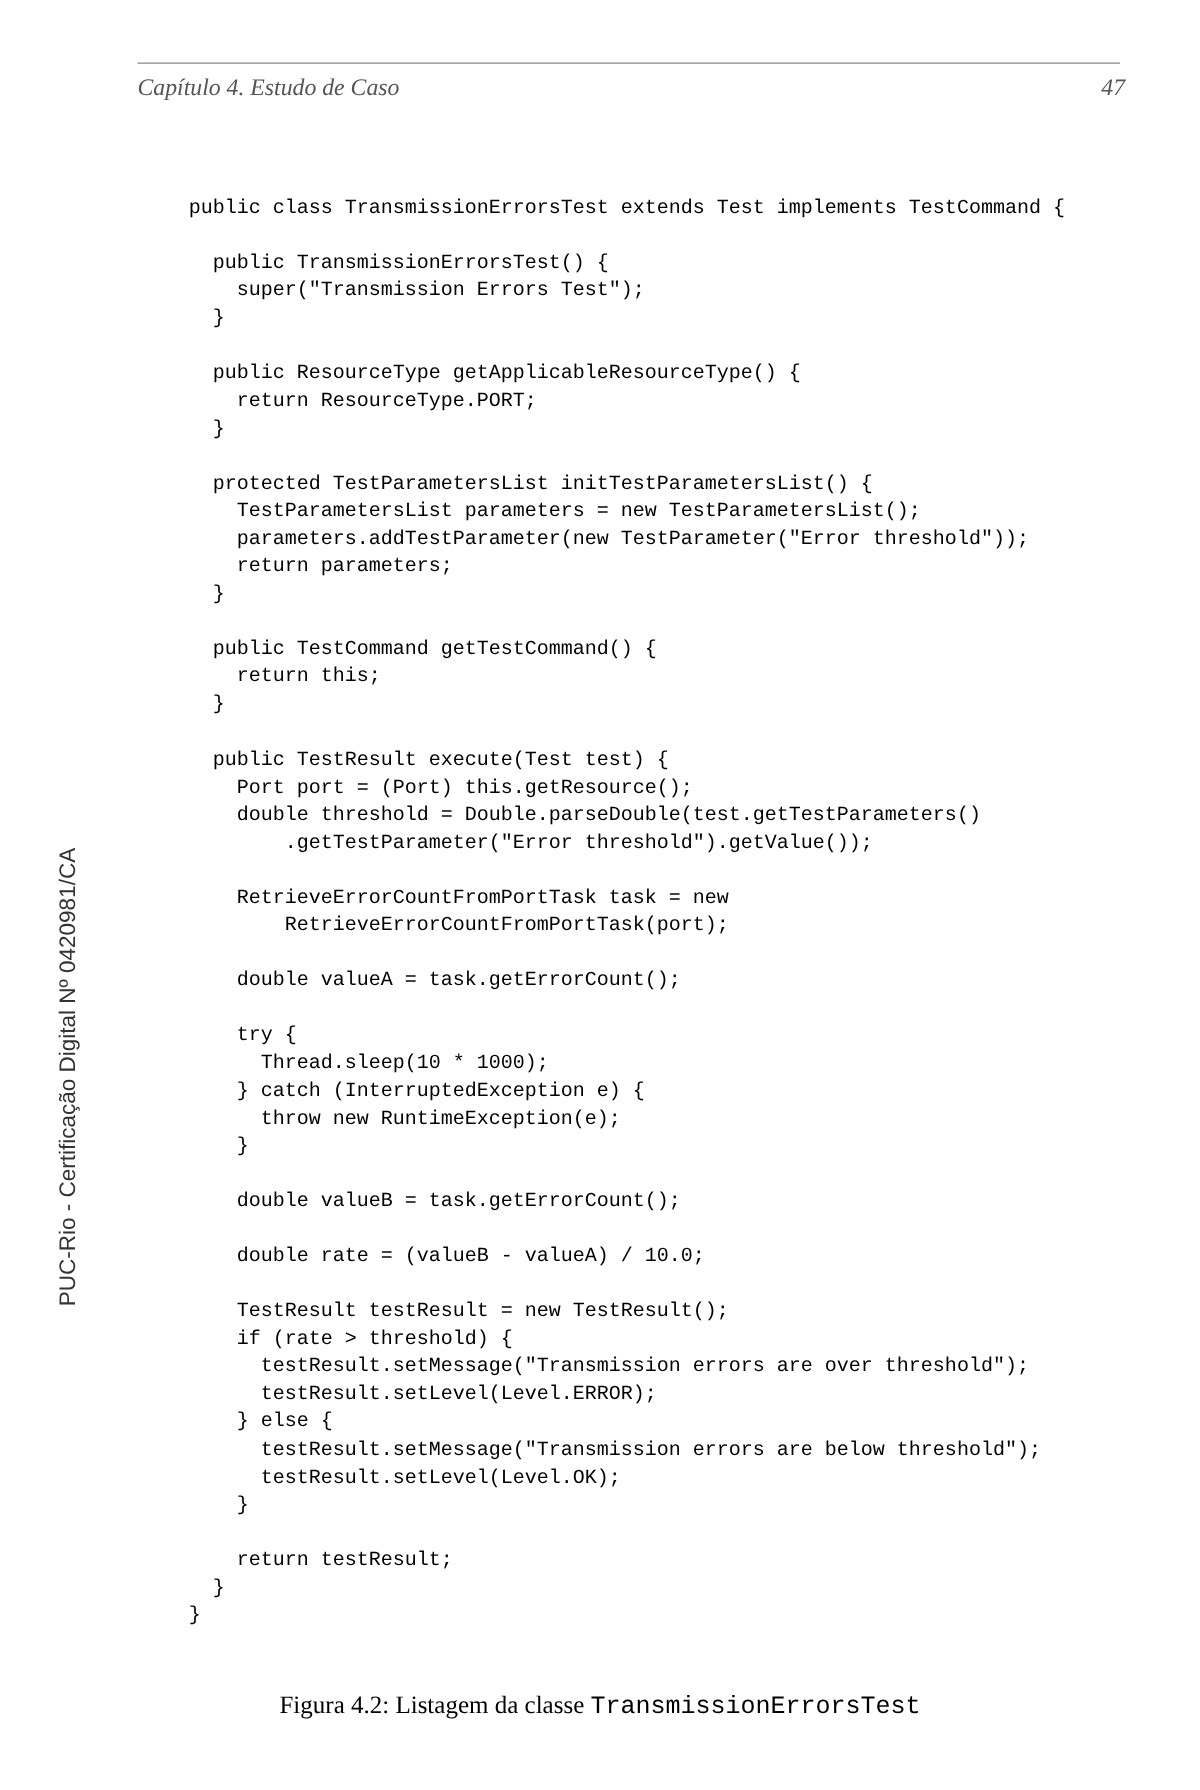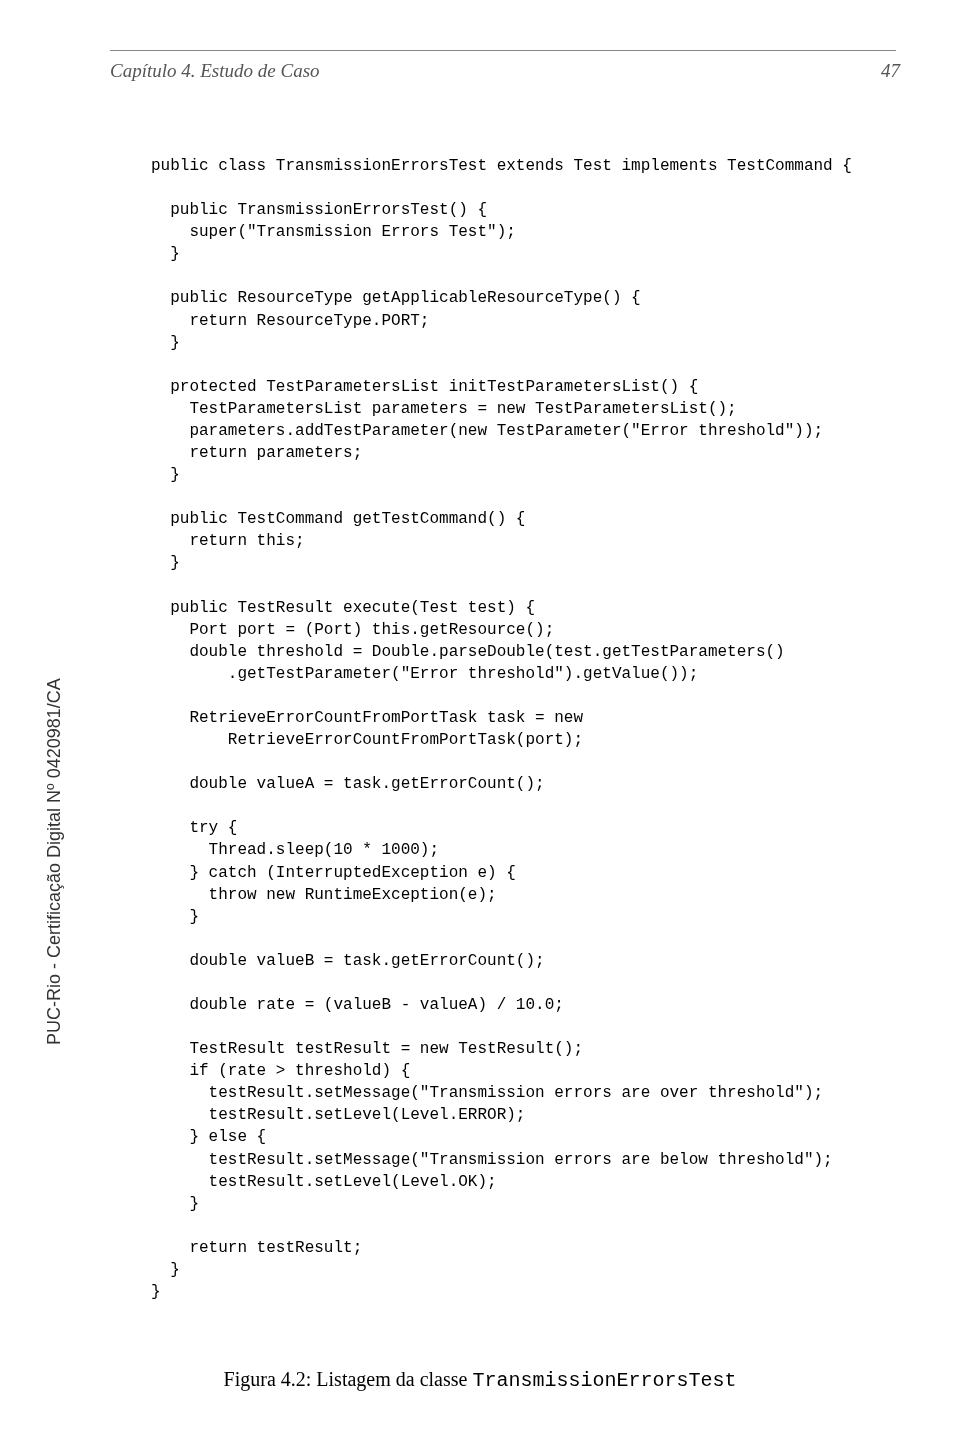--- a/index.html
+++ b/index.html
@@ -48,21 +48,21 @@
       right: 50px;
       font-family: 'Courier New', Courier, monospace;
       font-size: 16px;
       line-height: 1.38;
       white-space: pre;
       color: #000;
       margin-left: 36px;
     }
     .caption {
       position: absolute;
-      bottom: 40px;
+      bottom: 55px;
       left: 0;
       right: 0;
       text-align: center;
       font-size: 20px;
       font-family: Georgia, 'Times New Roman', serif;
     }
     .caption .classname {
       font-family: 'Courier New', Courier, monospace;
     }
   </style>

